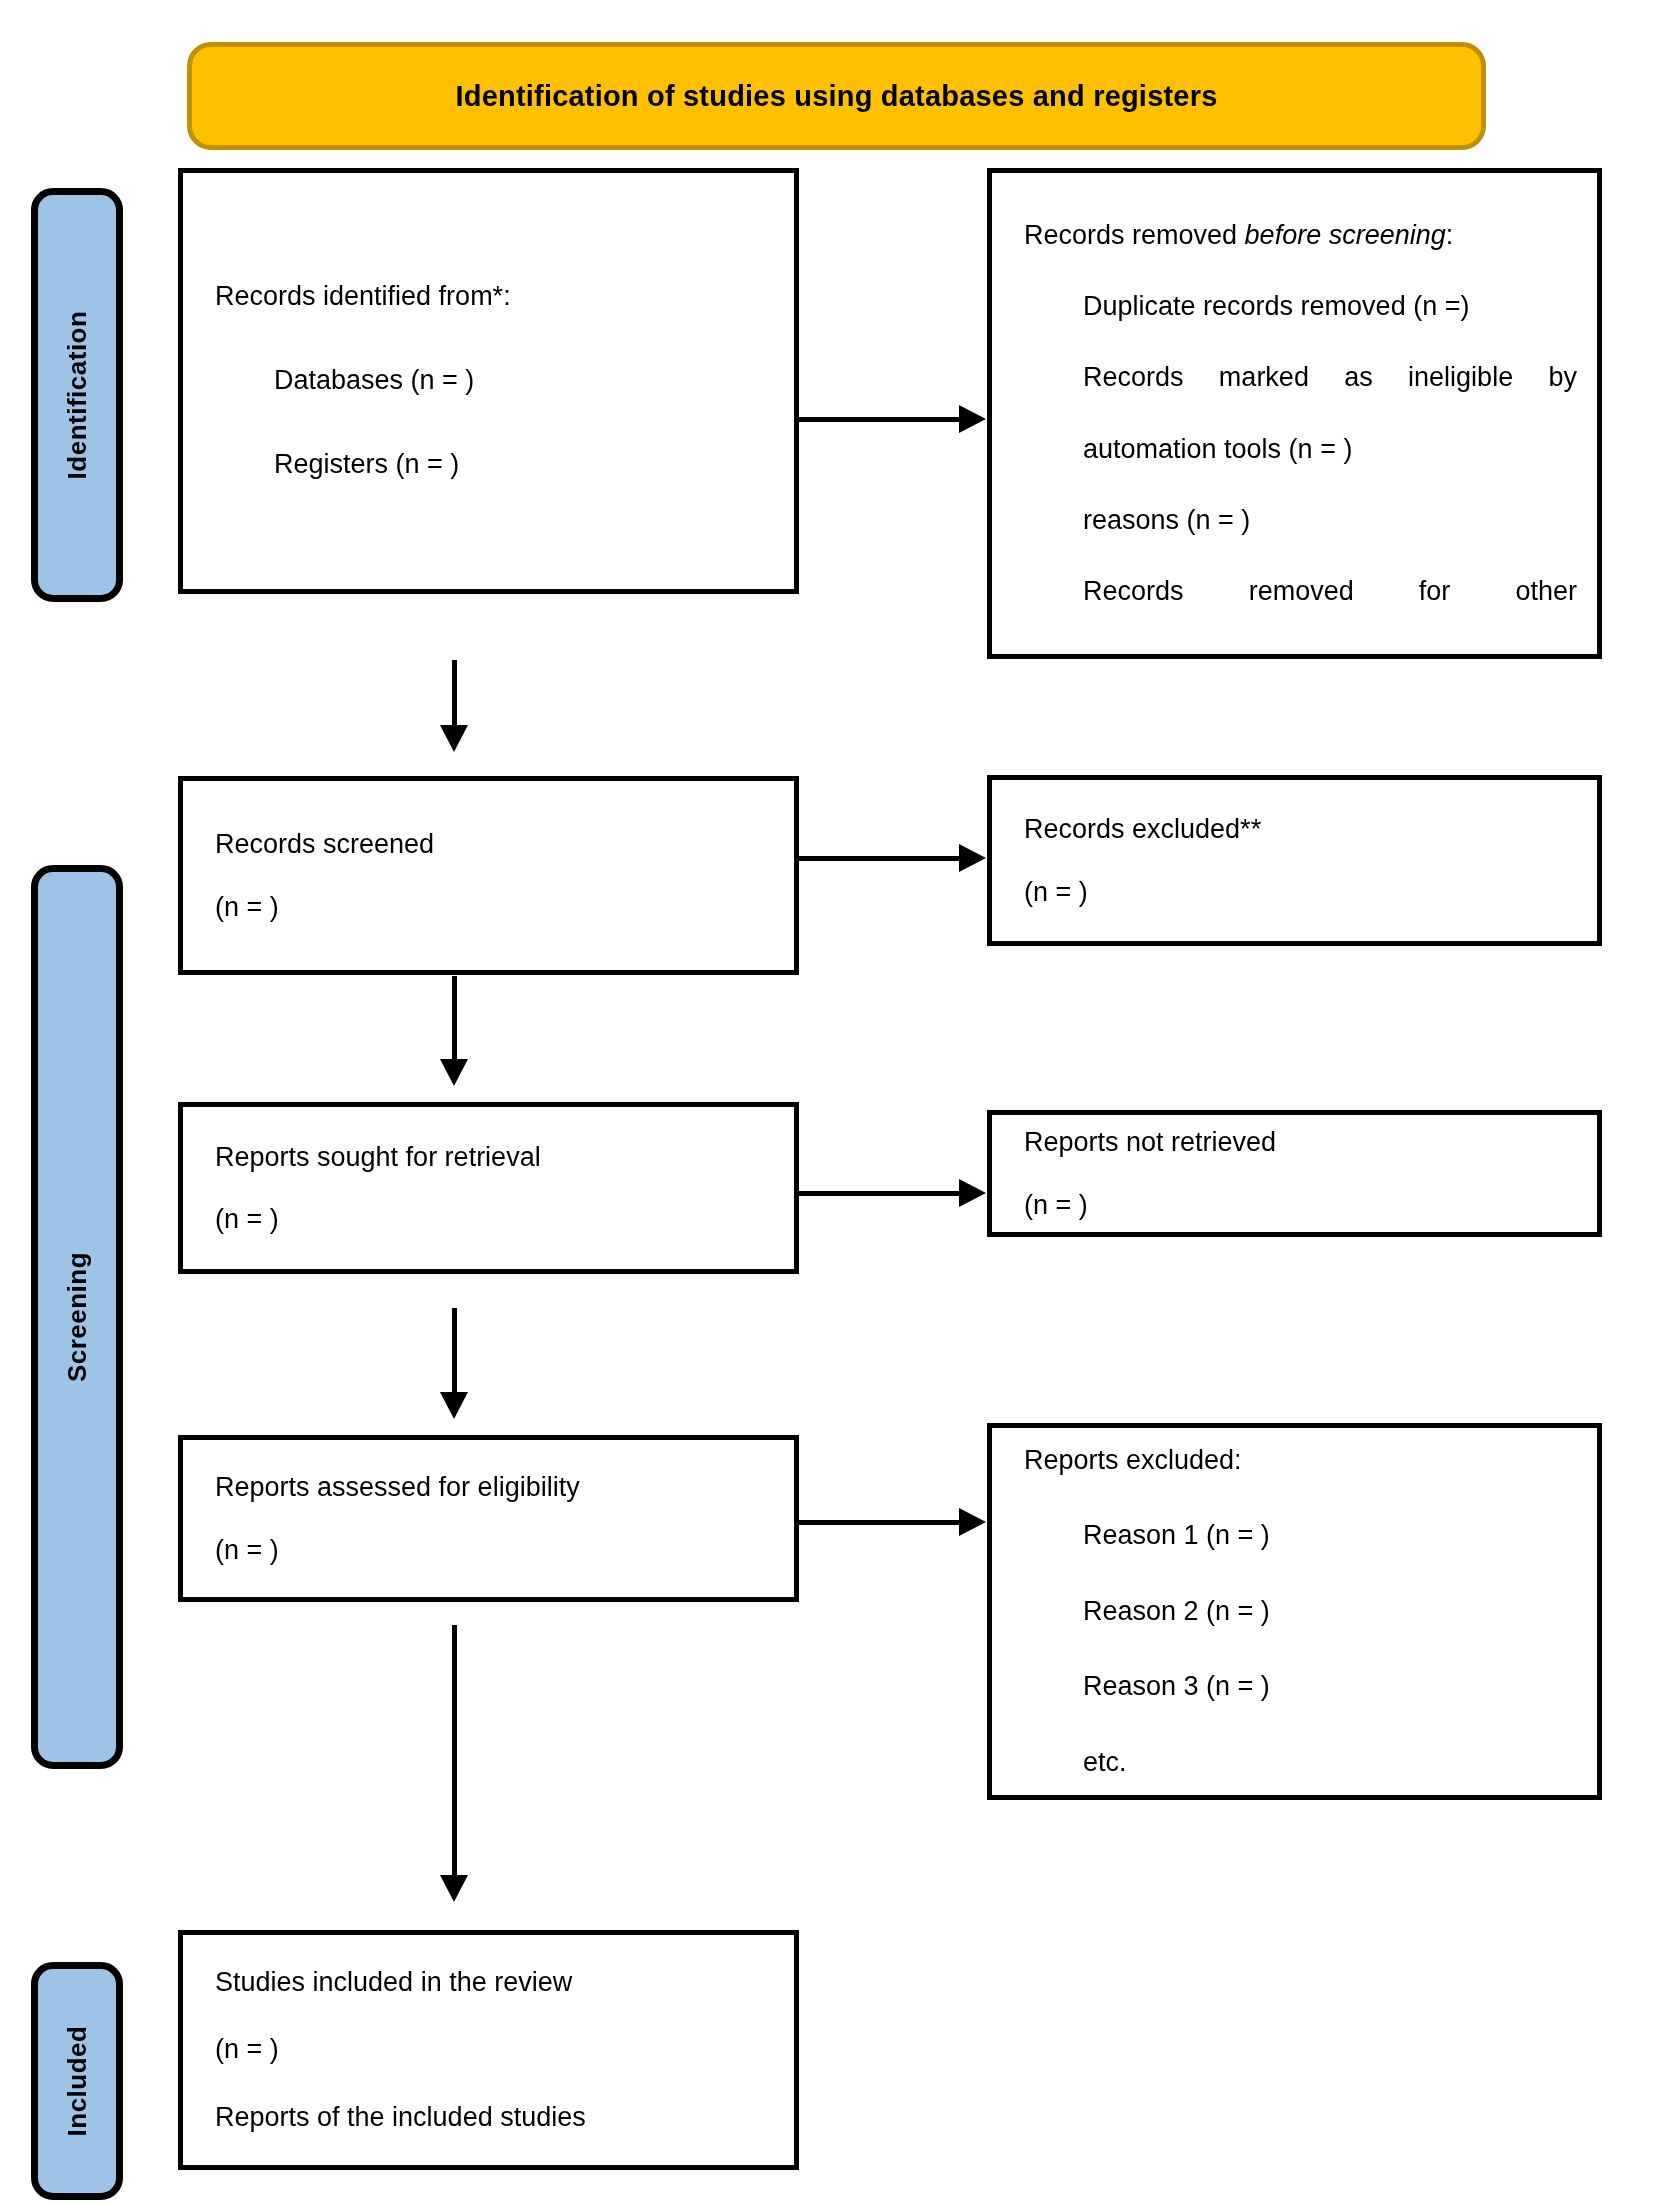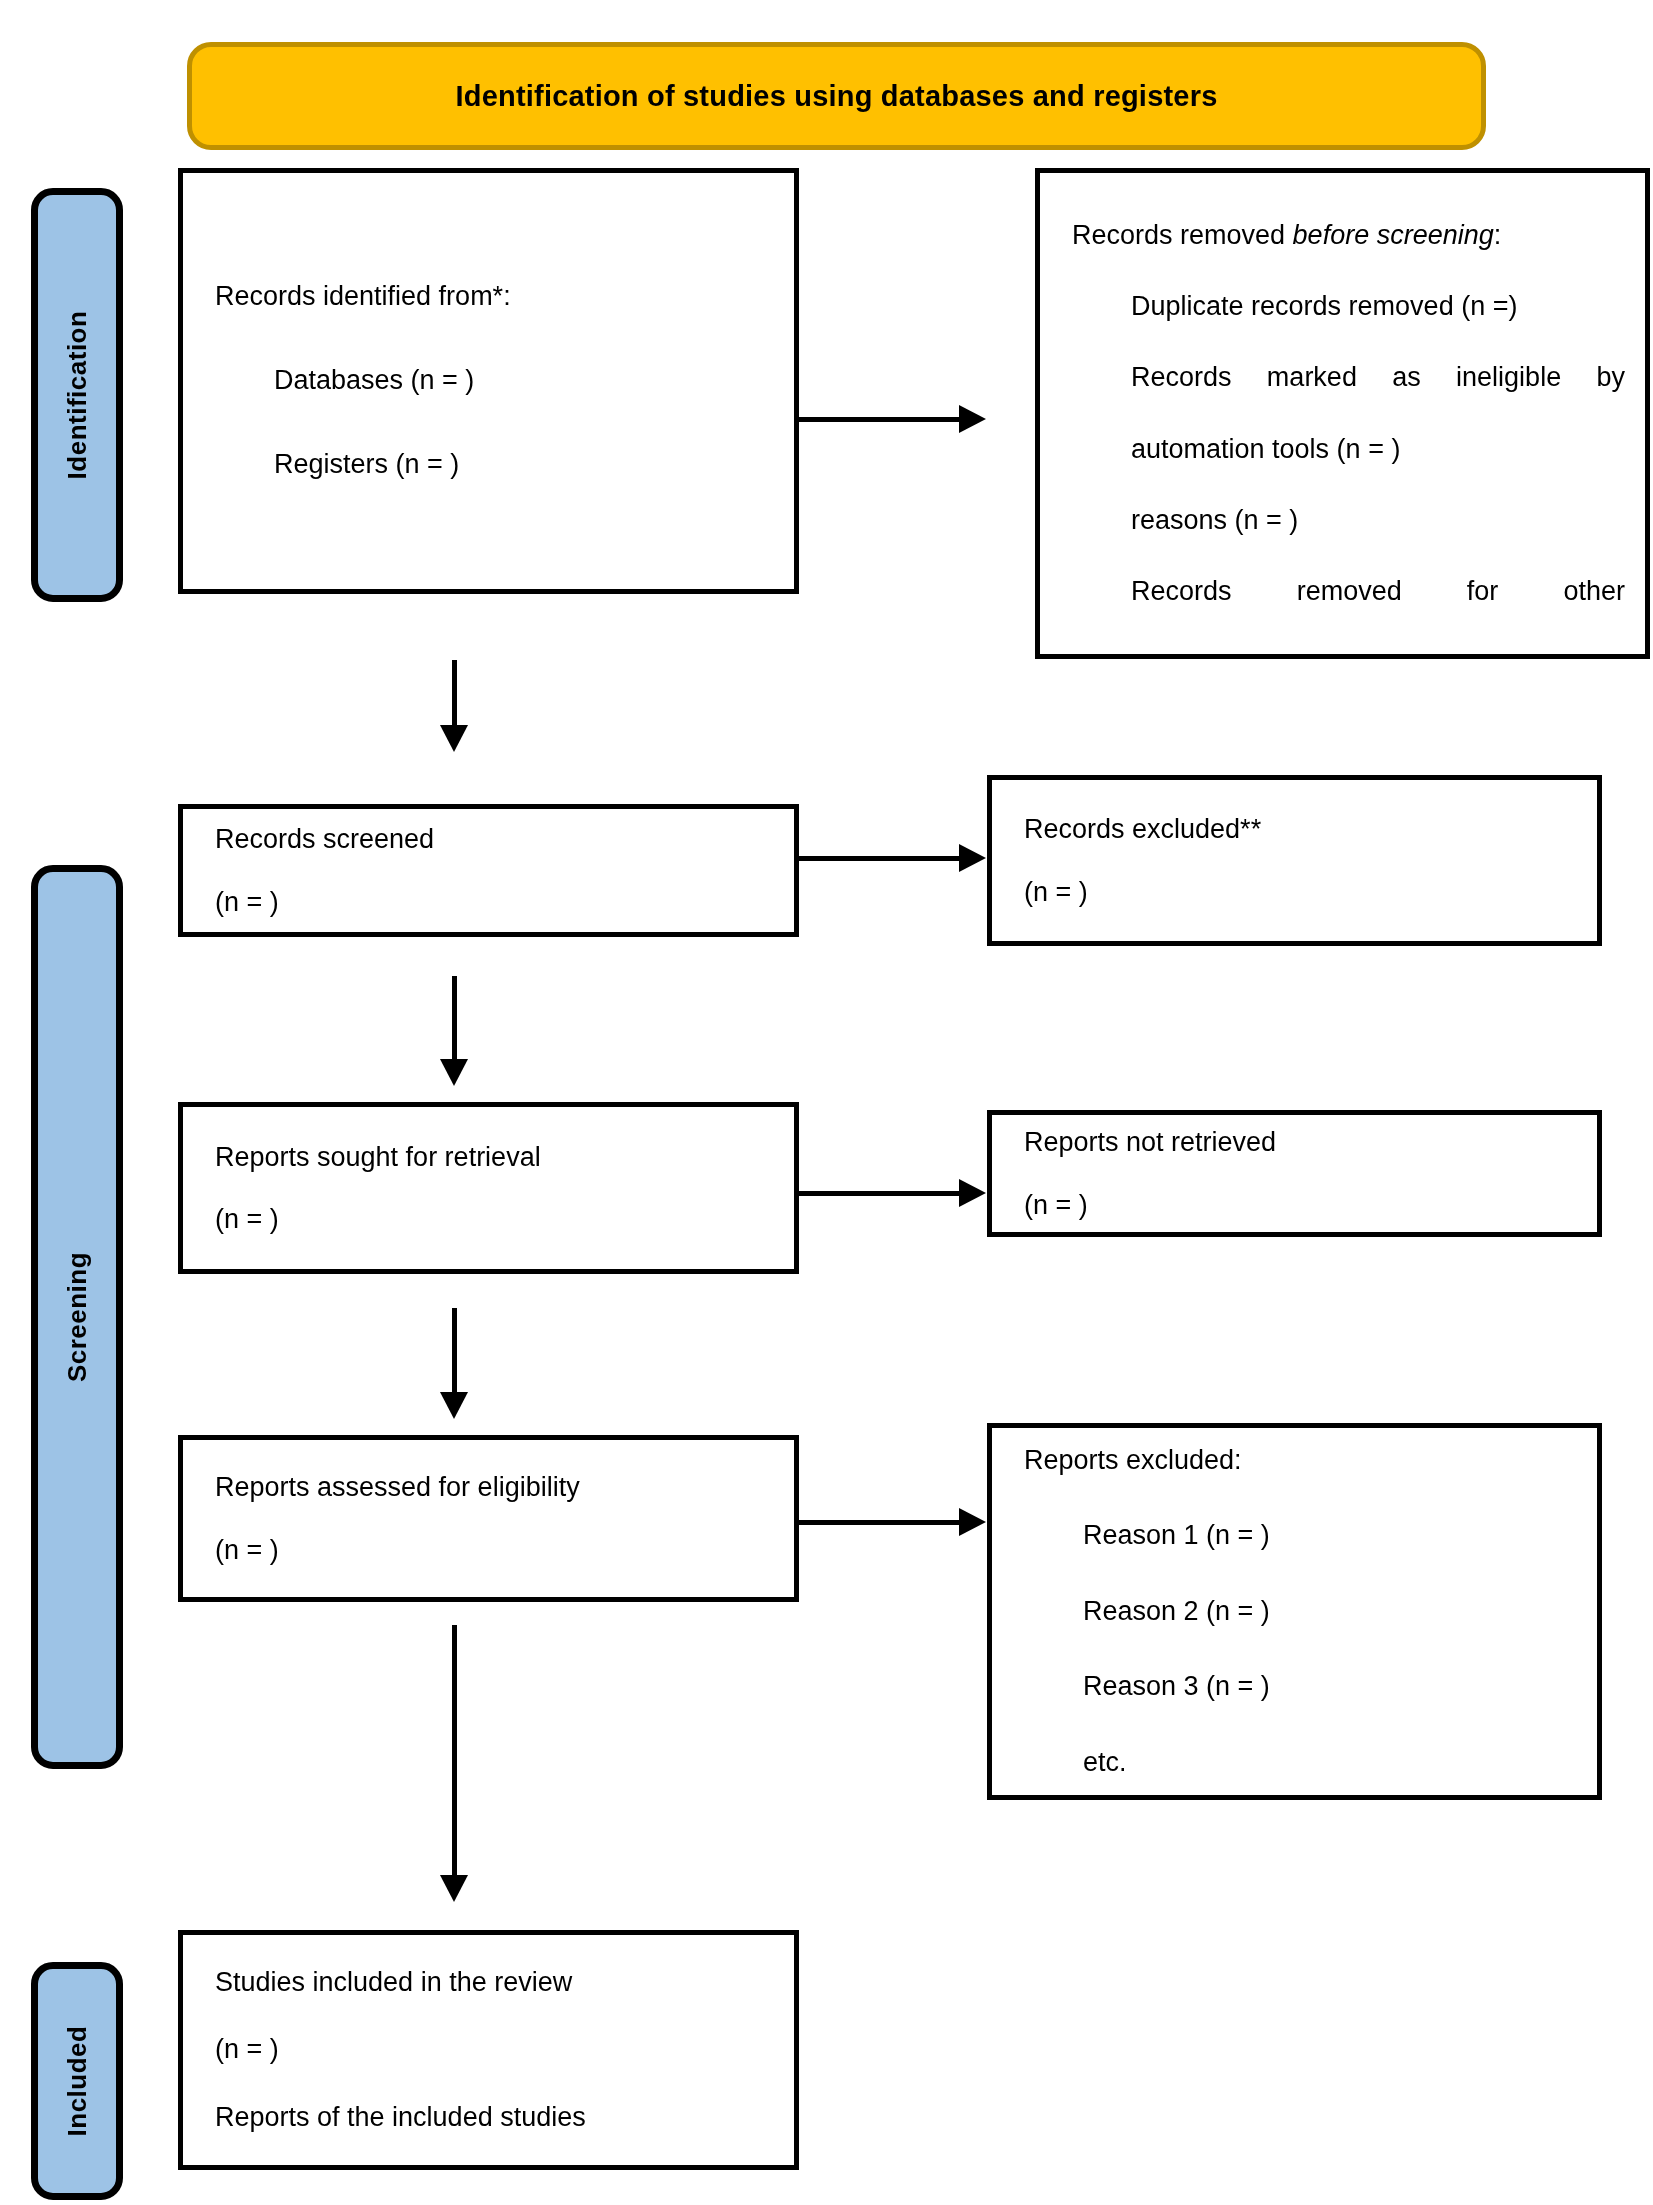--- a/index.html
+++ b/index.html
@@ -66,22 +66,22 @@
     padding: 10px 20px 10px 32px;
   }
   .fbox p { margin: 0; }
   .ind { padding-left: 59px; }
   .just { text-align: justify; text-align-last: justify; }
 
   .col-left  { left: 178px;  width: 621px; }
   .col-right { left: 987px; width: 615px; }
 
   .box-identified       { top: 168px;  height: 426px; line-height: 3.1;  }
-  .box-removed          { top: 168px;  height: 491px; line-height: 2.64; margin-left: 48px; }
-  .box-screened         { top: 776px; height: 133px; line-height: 2.3; margin-top: 28px;  }
+  .box-removed          { top: 168px;  height: 491px; line-height: 2.64; }
+  .box-screened         { top: 776px; height: 199px; line-height: 2.3;  }
   .box-excluded         { top: 775px; height: 171px; line-height: 2.3;  }
   .box-sought           { top: 1102px; height: 172px; line-height: 2.3;  }
   .box-not-retrieved    { top: 1110px; height: 127px; line-height: 2.3;  }
   .box-assessed         { top: 1435px; height: 167px; line-height: 2.3;  }
   .box-reports-excluded { top: 1423px; height: 377px; line-height: 2.5; gap: 8px;  }
   .box-included         { top: 1930px; height: 240px; line-height: 2.5;  }
 
   
   .harrow {
     position: absolute;

